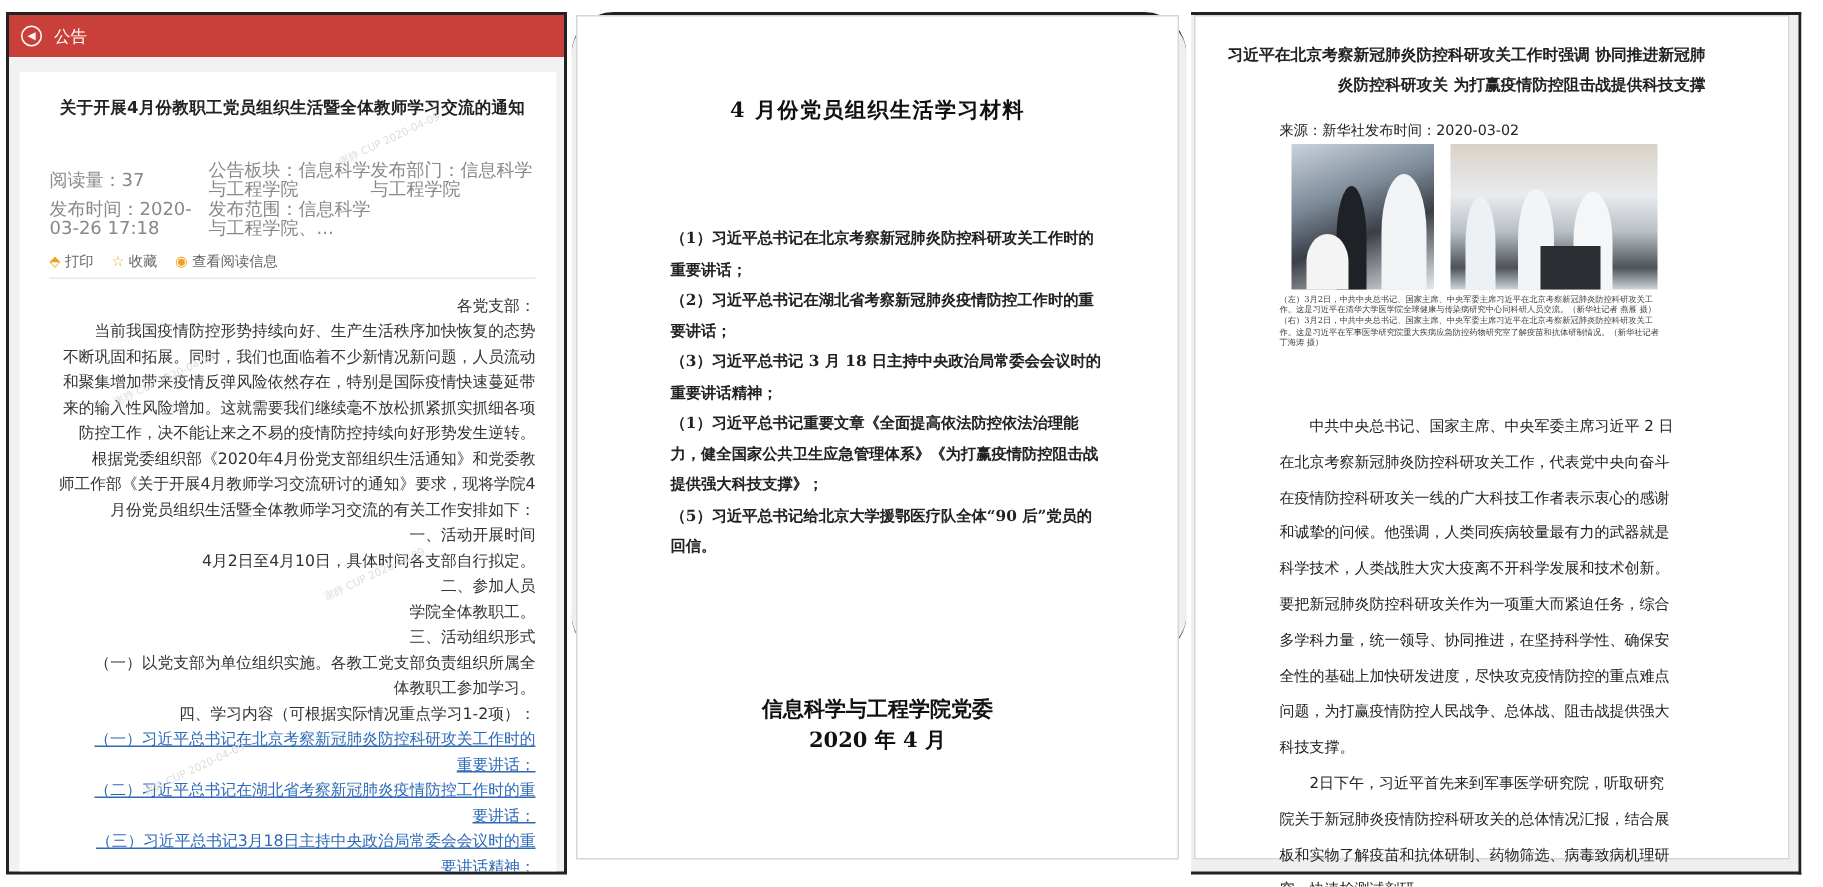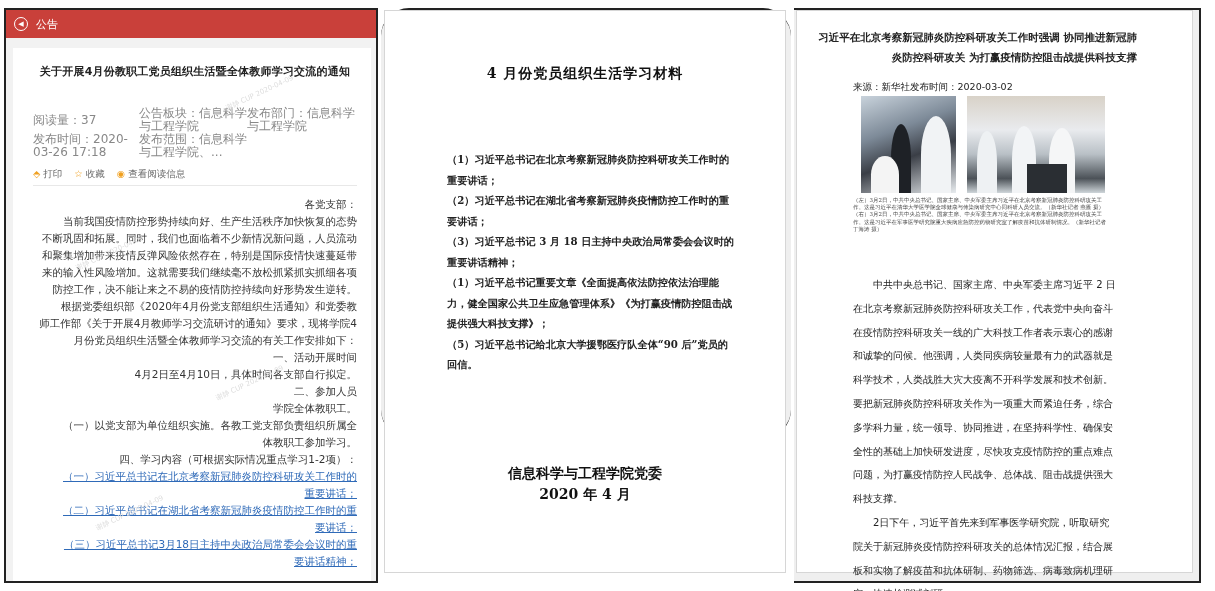--- a/index.html
+++ b/index.html
@@ -91,20 +91,21 @@
       <span><span class="ic">◉</span><span>查看阅读信息</span></span>
     </div>
     <div class="body-text">
       <p>各党支部：</p>
       <p class="ind">当前我国疫情防控形势持续向好、生产生活秩序加快恢复的态势不断巩固和拓展。同时，我们也面临着不少新情况新问题，人员流动和聚集增加带来疫情反弹风险依然存在，特别是国际疫情快速蔓延带来的输入性风险增加。这就需要我们继续毫不放松抓紧抓实抓细各项防控工作，决不能让来之不易的疫情防控持续向好形势发生逆转。</p>
       <p class="ind">根据党委组织部《2020年4月份党支部组织生活通知》和党委教师工作部《关于开展4月教师学习交流研讨的通知》要求，现将学院4月份党员组织生活暨全体教师学习交流的有关工作安排如下：</p>
       <p class="ind1">一、活动开展时间</p>
       <p class="ind1">4月2日至4月10日，具体时间各支部自行拟定。</p>
       <p class="ind1">二、参加人员</p>
       <p class="ind1">学院全体教职工。</p>
+      <p class="ind1">三、活动组织形式</p>
       <p class="ind">（一）以党支部为单位组织实施。各教工党支部负责组织所属全体教职工参加学习。</p>
       <p class="ind1">四、学习内容（可根据实际情况重点学习1-2项）：</p>
       <p class="ind"><a>（一）习近平总书记在北京考察新冠肺炎防控科研攻关工作时的重要讲话；</a></p>
       <p class="ind"><a>（二）习近平总书记在湖北省考察新冠肺炎疫情防控工作时的重要讲话；</a></p>
       <p class="ind"><a>（三）习近平总书记3月18日主持中央政治局常委会会议时的重要讲话精神；</a></p>
 
     </div>
     <span class="watermark" style="left:210px;top:40px">谢静 CUP 2020-04-09</span>
     <span class="watermark" style="left:60px;top:200px">谢静 CUP 2020-04-09</span>
     <span class="watermark" style="left:200px;top:330px">谢静 CUP 2020-04-09</span>

